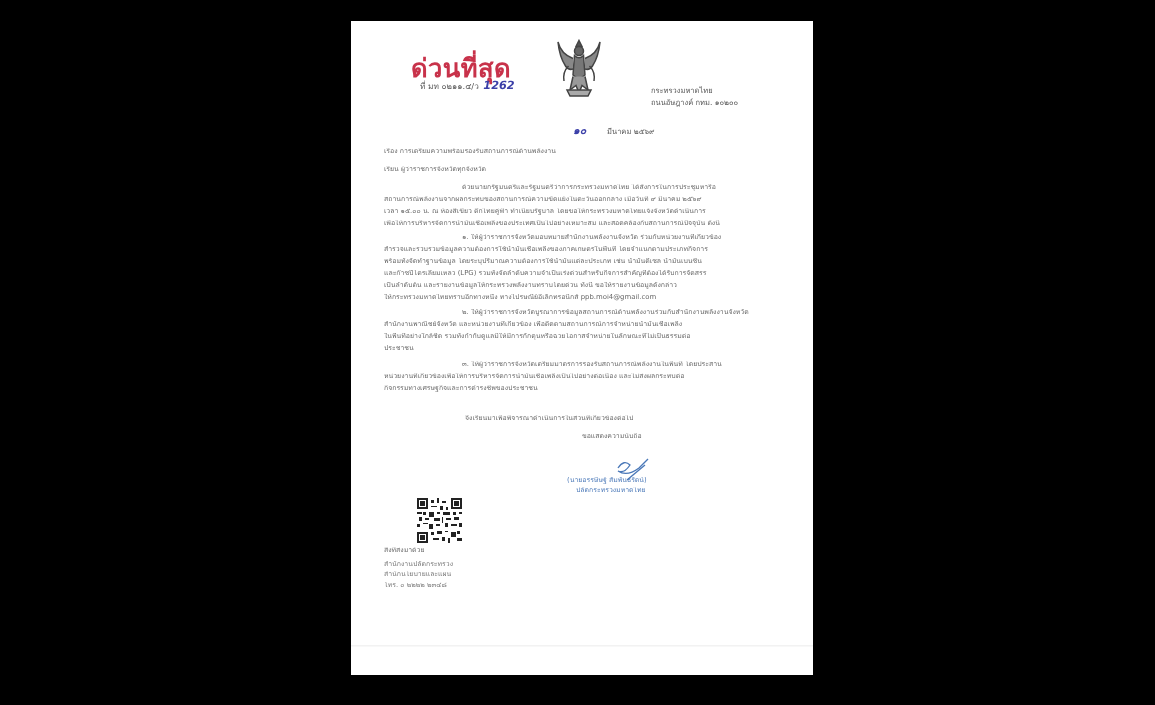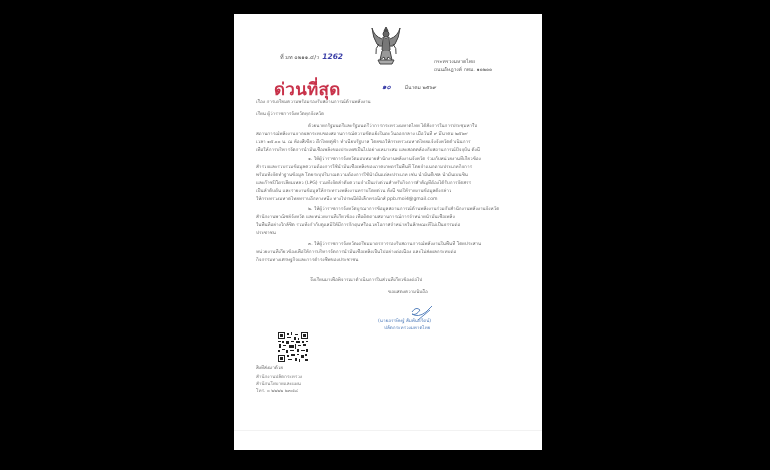--- a/index.html
+++ b/index.html
@@ -6,21 +6,21 @@
   body {
     width:770px; height:470px; background:#000; position:relative; overflow:hidden;
     font-family:"DejaVu Sans", sans-serif;
   }
   .page {
     position:absolute; left:234px; top:14px; width:308px; height:436px;
     background:#fff; box-sizing:border-box;
   }
   .urgent {
     position:absolute; left:40px; top:17px; color:#c8324a;
-    font-size:17px; font-weight:bold; letter-spacing:0.3px;margin-top:44px;
+    font-size:17px; font-weight:bold; letter-spacing:0.3px;
   }
   .docno {
     position:absolute; left:46px; top:38px; font-size:5.5px; color:#555;
   }
   .docno .stamp { color:#3b3fa8; font-weight:bold; font-size:7.5px; font-style:italic; margin-left:3px; }
   .garuda {
     position:absolute; left:135px; top:10px; width:34px; height:44px;
   }
   .org {
     position:absolute; left:200px; top:43px; font-size:5px; color:#555; line-height:8px;

